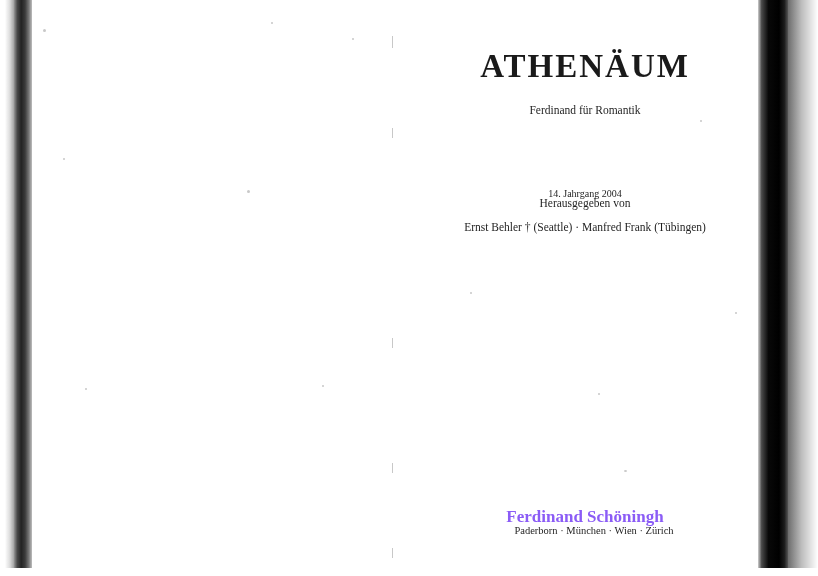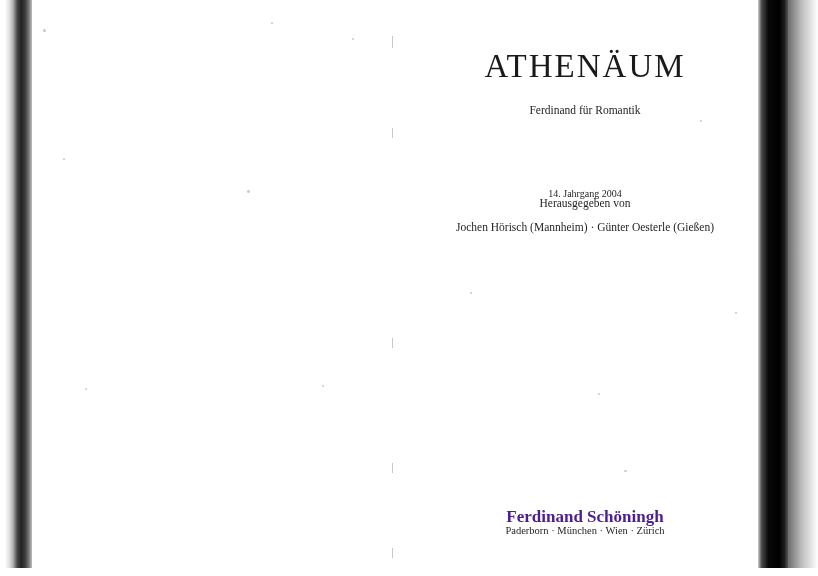--- a/index.html
+++ b/index.html
@@ -99,21 +99,21 @@
   }
   .main-title {
     position: absolute;
     left: 0;
     top: 48px;
     width: 370px;
     font-size: 33px;
     letter-spacing: 2.0px;
     color: #1a1a1a;
     font-family: "Liberation Serif", serif;
-    font-weight: 400;
+    font-weight: 700;
   }
   .subtitle {
     position: absolute;
     left: 0;
     top: 104px;
     width: 370px;
     font-size: 11.5px;
     color: #1f1f1f;
   }
   .volume {
@@ -143,25 +143,25 @@
     line-height: 15.5px;
     color: #1f1f1f;
   }
   .publisher {
     position: absolute;
     left: 0;
     top: 507px;
     width: 370px;
     font-size: 17px;
     font-weight: bold;
-    color: #4c1d95;
+    color: #8b5cf6;
   }
   .cities {
     position: absolute;
-    left: 0;
+    left: 9px;
     top: 525px;
     width: 370px;
     font-size: 10.5px;
     color: #1f1f1f;
   }
 </style>
 </head>
 <body>
 
 <div id="page">
@@ -193,20 +193,20 @@
   <div class="content">
     <div class="main-title">ATHENÄUM</div>
 
     <div class="subtitle">Ferdinand für Romantik</div>
 
     <div class="volume">14. Jahrgang 2004</div>
 
     <div class="edited-by">Herausgegeben von</div>
 
     <div class="editors">
-      <div>Jochen Hörisch (Mannheim) · Günter Oesterle (Gießen)</div>
+      <div>Ernst Behler † (Seattle) · Manfred Frank (Tübingen)</div>
     </div>
 
     <div class="publisher">Ferdinand Schöningh</div>
 
     <div class="cities">Paderborn · München · Wien · Zürich</div>
   </div>
 </div>
 
 </body></html>

